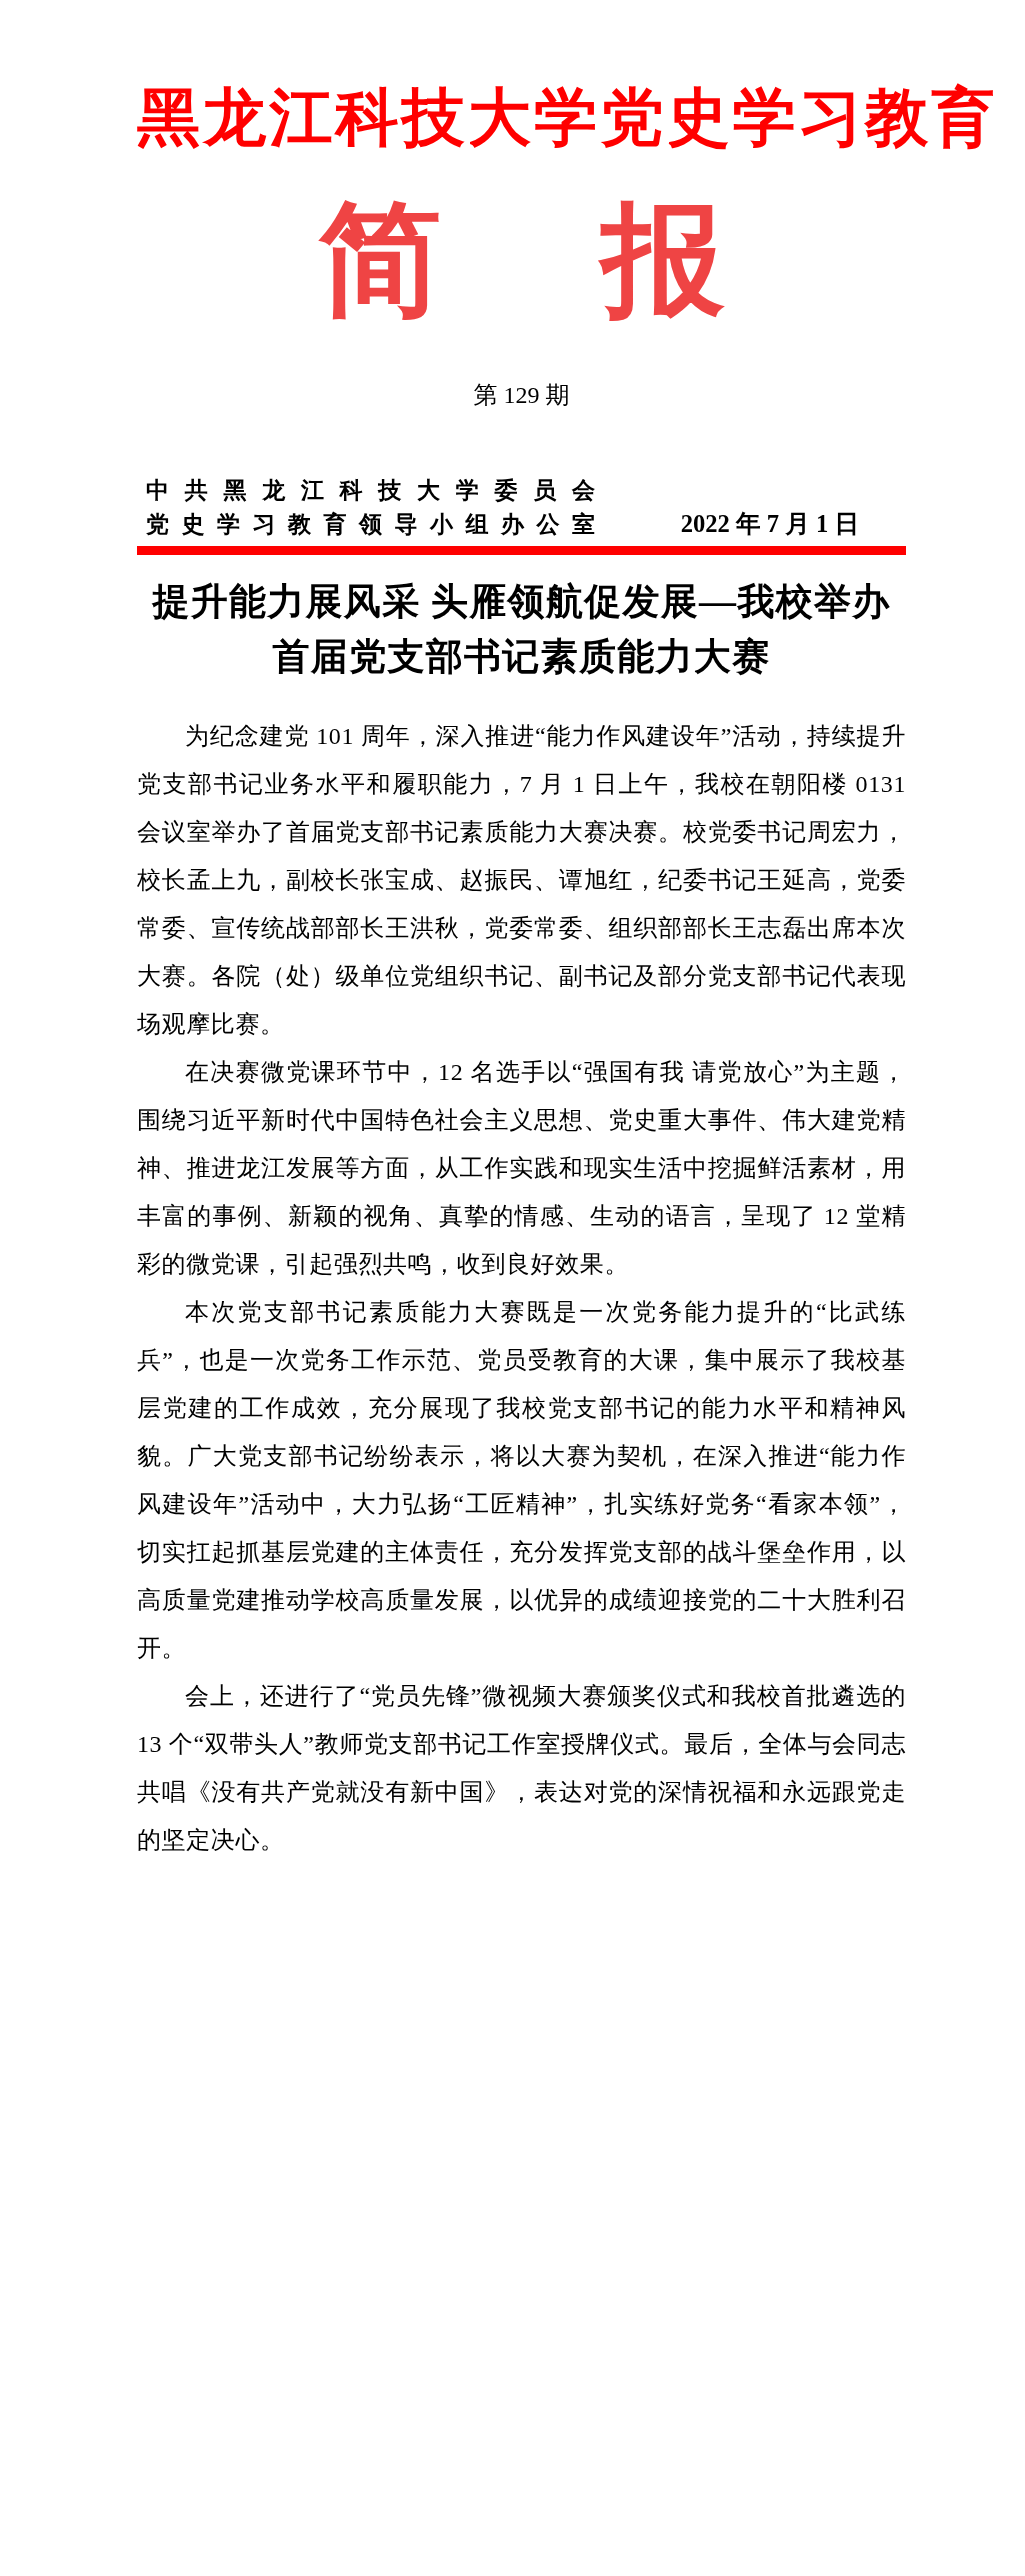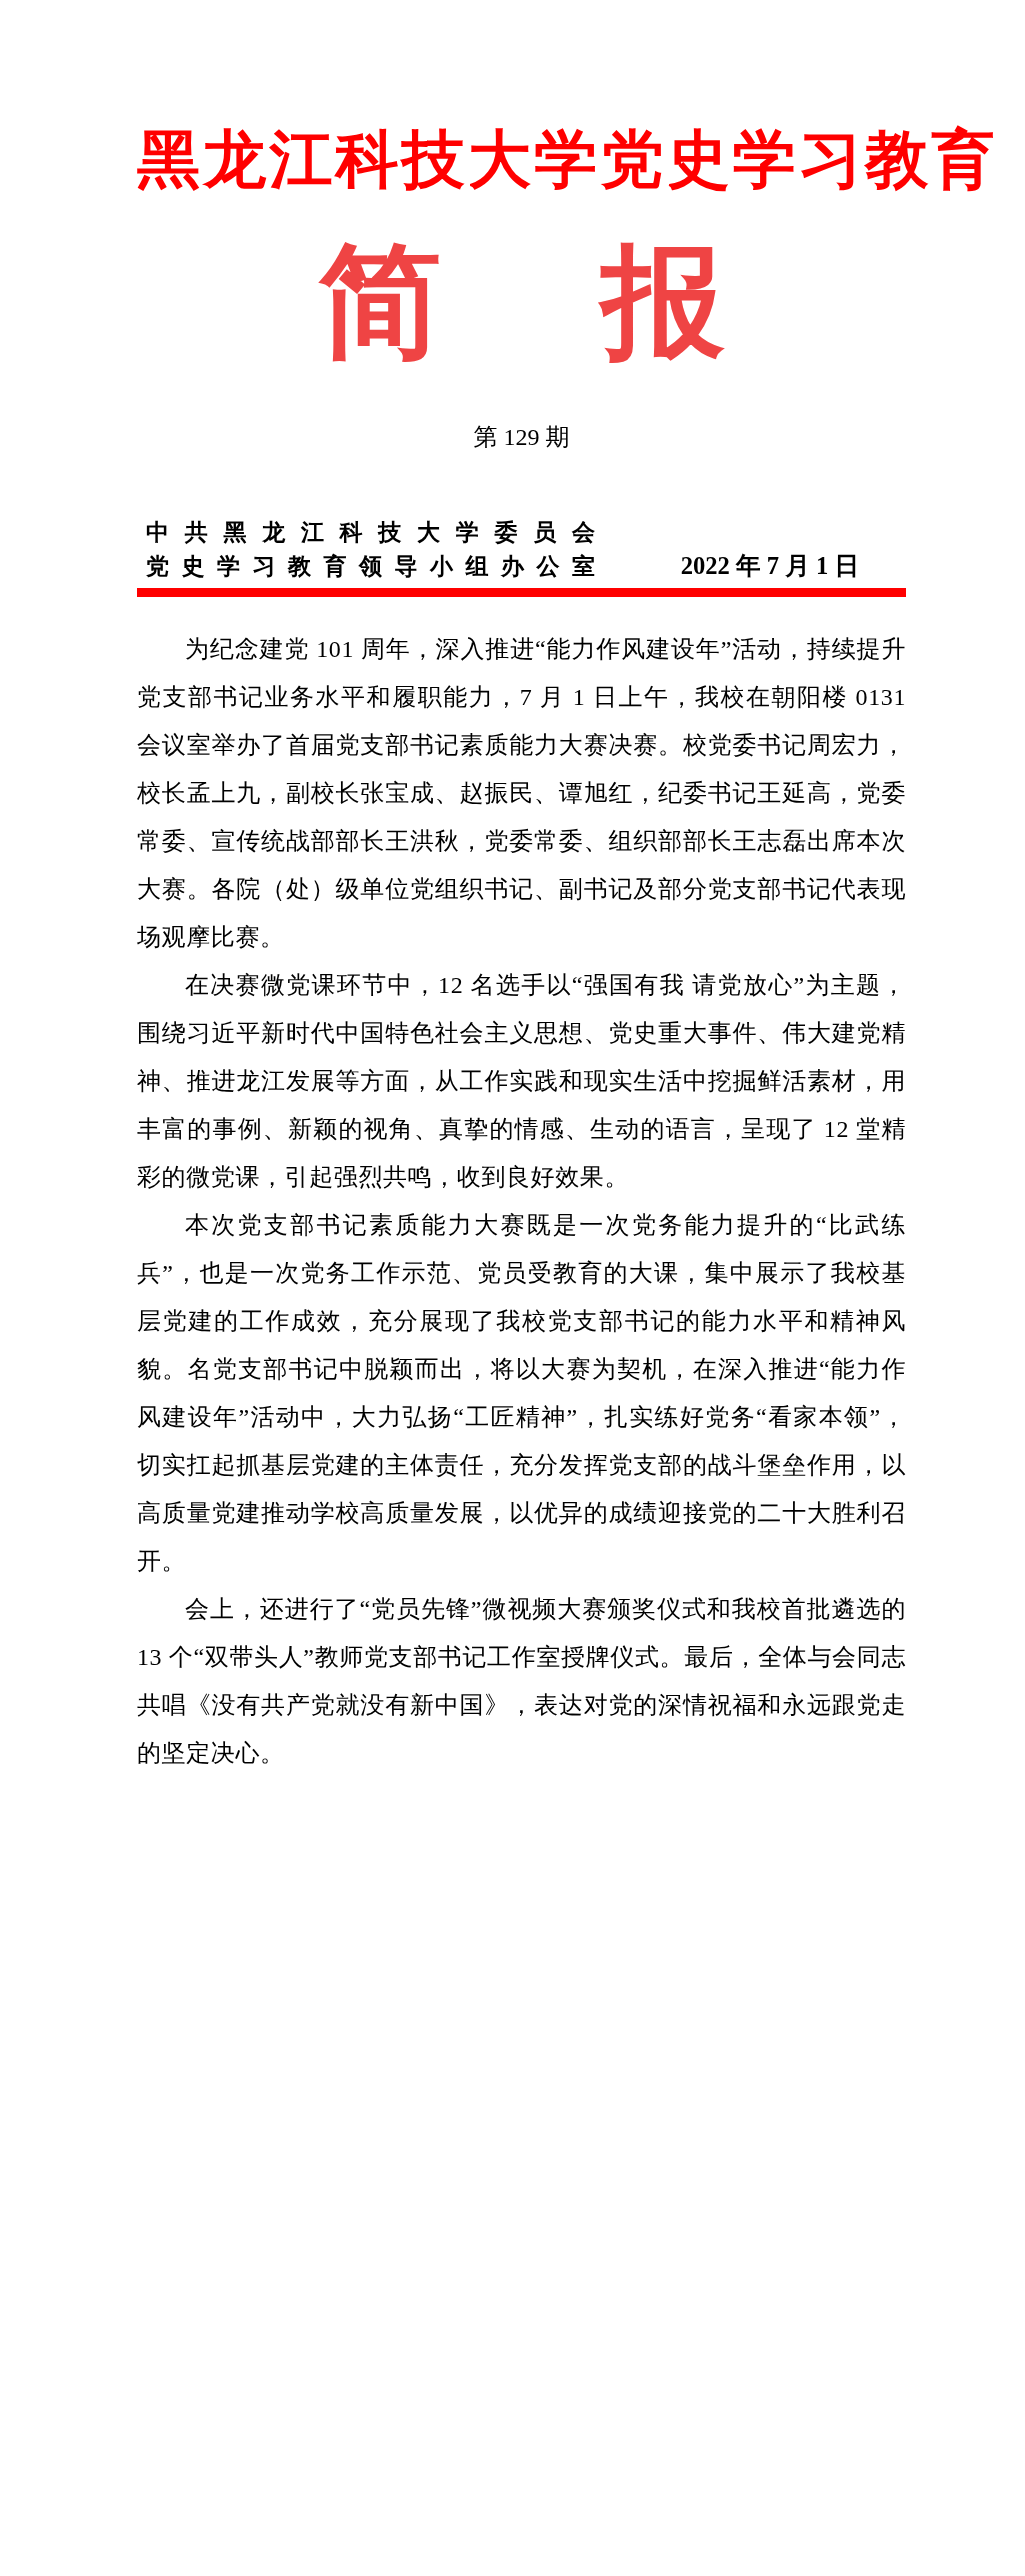--- a/index.html
+++ b/index.html
@@ -12,21 +12,21 @@
     color: #000000;
     font-family: "Liberation Serif", serif;
     overflow: hidden;
   }
   .content {
     padding: 0 120px 0 137px; 
   }
   
   .masthead-title {
     margin: 0;
-    padding-top: 118px;
+    padding-top: 76px;
     font-size: 63px;
     line-height: 84px;
     font-weight: bold;
     letter-spacing: 3.2px;
     text-align: center;
     color: #ff0000;
     white-space: nowrap;
   }
   .bulletin {
     margin-top: 34px;
@@ -137,24 +137,28 @@
               <span>室</span>
             </div>
         </div>
         <div class="date">2022 年 7 月 1 日</div>
       </div>
 
       <div class="red-rule"></div>
     </div>
 
     <div class="article">
+      <h1 class="article-title">
+        <div>提升能力展风采 头雁领航促发展—我校举办</div>
+        <div>首届党支部书记素质能力大赛</div>
+      </h1>
 
       <div class="article-body">
         <p>为纪念建党 101 周年，深入推进“能力作风建设年”活动，持续提升党支部书记业务水平和履职能力，7 月 1 日上午，我校在朝阳楼 0131 会议室举办了首届党支部书记素质能力大赛决赛。校党委书记周宏力，校长孟上九，副校长张宝成、赵振民、谭旭红，纪委书记王延高，党委常委、宣传统战部部长王洪秋，党委常委、组织部部长王志磊出席本次大赛。各院（处）级单位党组织书记、副书记及部分党支部书记代表现场观摩比赛。</p>
         <p>在决赛微党课环节中，12 名选手以“强国有我 请党放心”为主题，围绕习近平新时代中国特色社会主义思想、党史重大事件、伟大建党精神、推进龙江发展等方面，从工作实践和现实生活中挖掘鲜活素材，用丰富的事例、新颖的视角、真挚的情感、生动的语言，呈现了 12 堂精彩的微党课，引起强烈共鸣，收到良好效果。</p>
-        <p>本次党支部书记素质能力大赛既是一次党务能力提升的“比武练兵”，也是一次党务工作示范、党员受教育的大课，集中展示了我校基层党建的工作成效，充分展现了我校党支部书记的能力水平和精神风貌。名党支部书记中脱颖而出，将以大赛为契机，在深入推进“能力作风建设年”活动中，大力弘扬“工匠精神”，扎实练好党务“看家本领”，切实扛起抓基层党建的主体责任，充分发挥党支部的战斗堡垒作用，以高质量党建推动学校高质量发展，以优异的成绩迎接党的二十大胜利召开。</p>
+        <p>本次党支部书记素质能力大赛既是一次党务能力提升的“比武练兵”，也是一次党务工作示范、党员受教育的大课，集中展示了我校基层党建的工作成效，充分展现了我校党支部书记的能力水平和精神风貌。广大党支部书记纷纷表示，将以大赛为契机，在深入推进“能力作风建设年”活动中，大力弘扬“工匠精神”，扎实练好党务“看家本领”，切实扛起抓基层党建的主体责任，充分发挥党支部的战斗堡垒作用，以高质量党建推动学校高质量发展，以优异的成绩迎接党的二十大胜利召开。</p>
         <p>会上，还进行了“党员先锋”微视频大赛颁奖仪式和我校首批遴选的 13 个“双带头人”教师党支部书记工作室授牌仪式。最后，全体与会同志共唱《没有共产党就没有新中国》，表达对党的深情祝福和永远跟党走的坚定决心。</p>
       </div>
     </div>
 
   </div>
 </div>
 
 
 </body></html>

